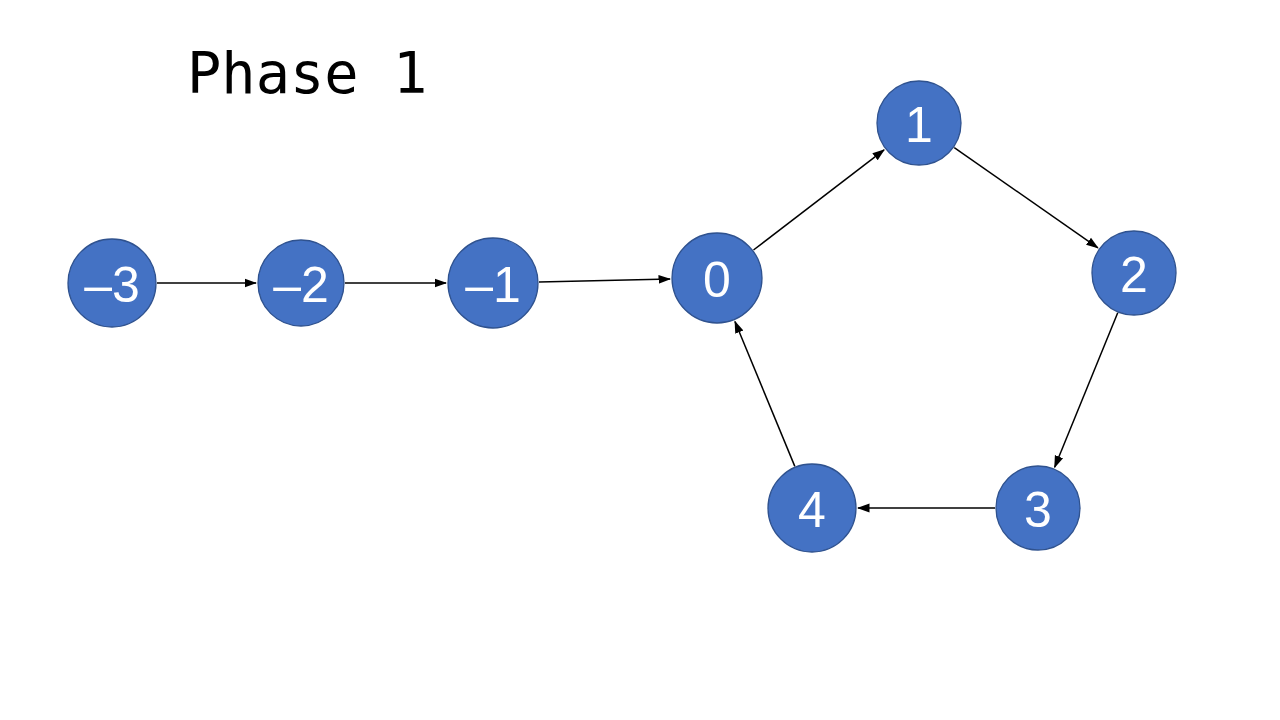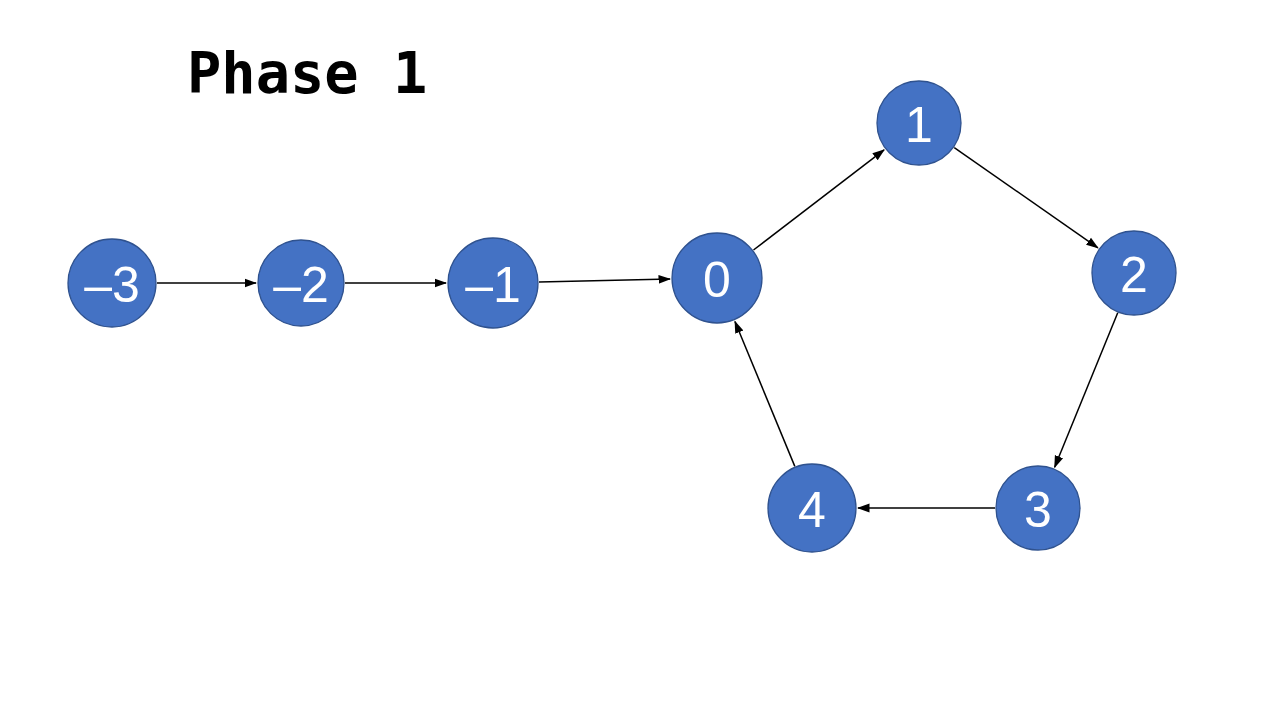--- a/index.html
+++ b/index.html
@@ -17,21 +17,20 @@
   }
   .slide-title {
     position: absolute;
     left: 187px;
     top: 44px;
     font-family: "DejaVu Sans Mono", monospace;
     font-size: 57px;
     line-height: 1.05;
     color: #000000;
     white-space: pre;
-    font-weight: bold;
   }
   #graph-svg {
     position: absolute;
     left: 0;
     top: 0;
   }
   #graph-svg text {
     font-family: "Liberation Sans", sans-serif;
     font-size: 50px;
   }

